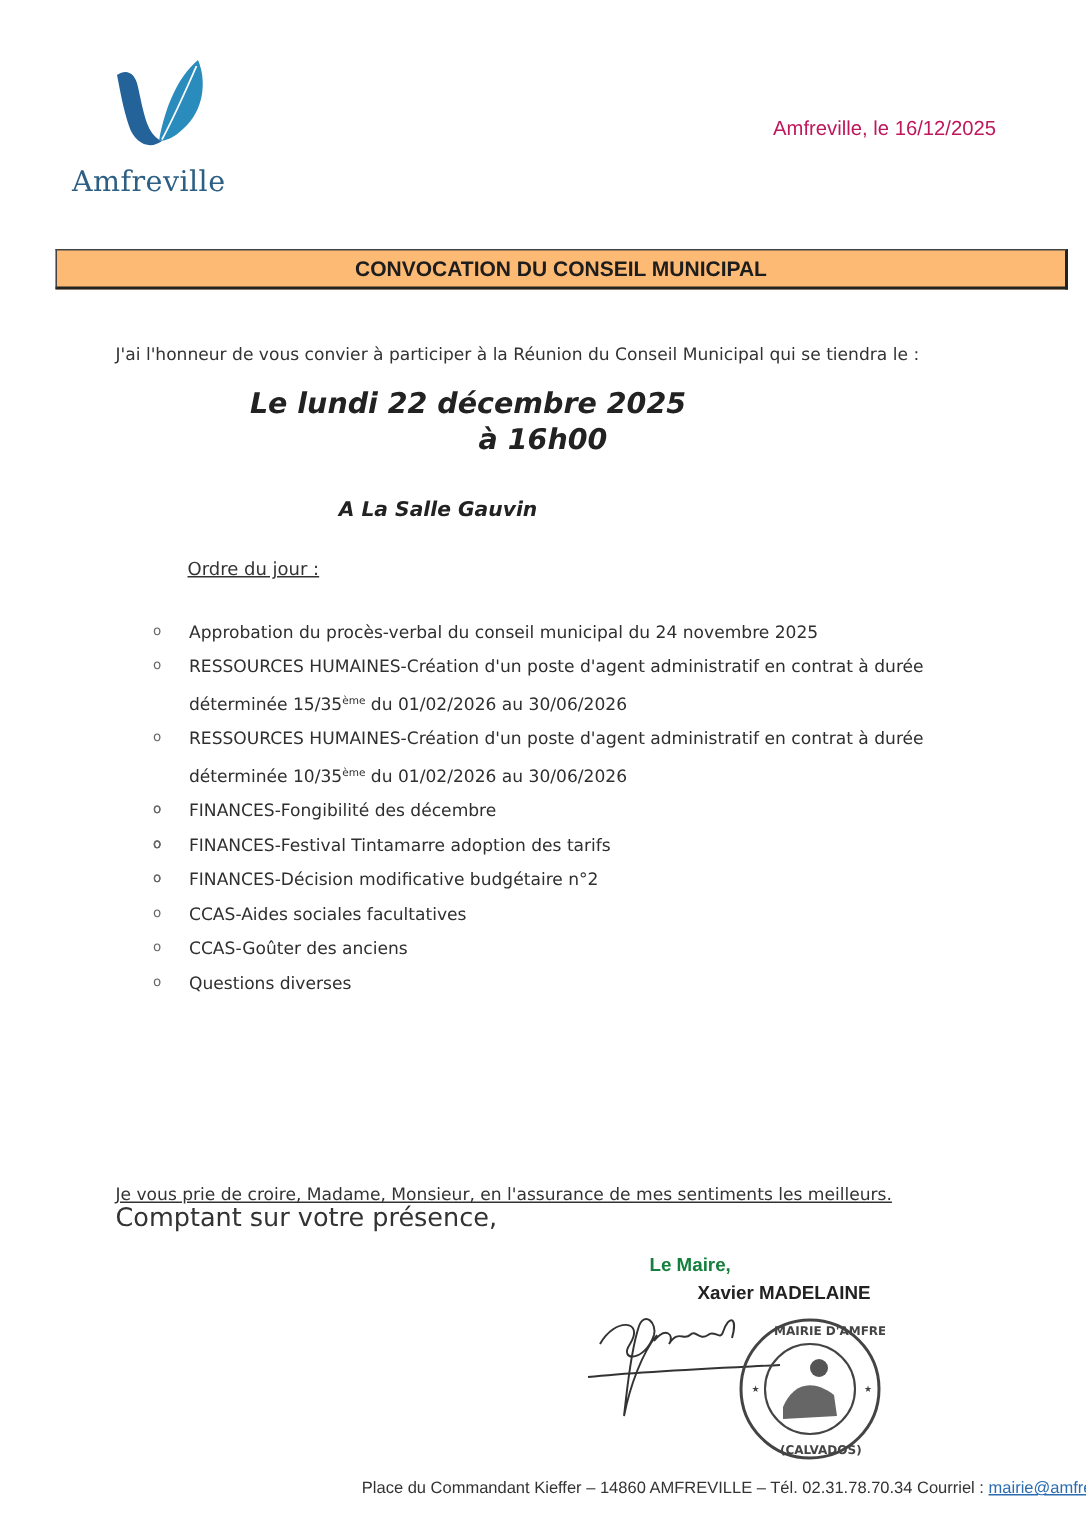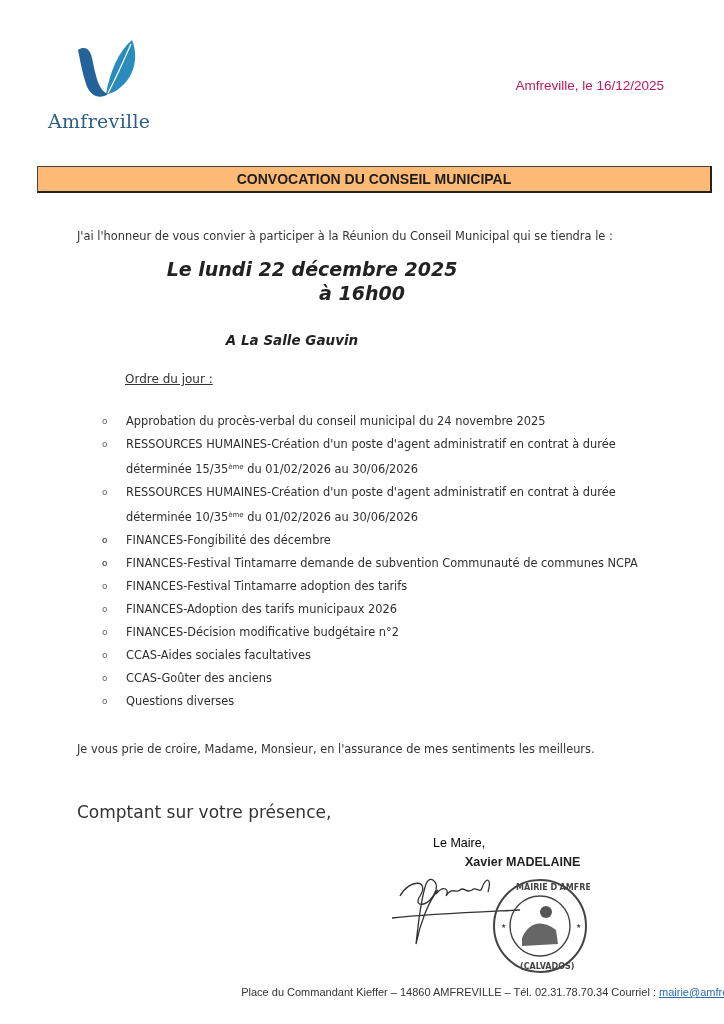--- a/index.html
+++ b/index.html
@@ -47,22 +47,22 @@
   }
   .agenda { position: absolute; left: 100px; top: 410px; width: 600px; margin: 0; padding: 0; list-style: none; }
   .agenda li {
     position: relative; padding-left: 26px; font-size: 11.4px; line-height: 23px; color: #2f2f2f;
   }
   .agenda li .bullet {
     position: absolute; left: 2px; top: 0; font-size: 9px; color: #666;
   }
   sup { font-size: 7px; vertical-align: 4px; }
   .closing1 { position: absolute; left: 77px; top: 802px; font-size: 17px; color: #333; }
-  .closing2 { position: absolute; left: 77px; top: 742px; font-size: 11.4px; color: #333; }
-  .mayor-title { position: absolute; left: 433px; top: 836px; font-family: "Liberation Sans", sans-serif; font-weight: normal; font-size: 12.5px; color: #000000; }
+  .closing2 { position: absolute; left: 77px; top: 789px; font-size: 11.4px; color: #333; text-decoration: underline; }
+  .mayor-title { position: absolute; left: 433px; top: 836px; font-family: "Liberation Sans", sans-serif; font-weight: bold; font-size: 12.5px; color: #15803d; }
   .mayor-name { position: absolute; left: 433px; top: 855px; font-family: "Liberation Sans", sans-serif; font-weight: bold; font-size: 12.5px; color: #222; margin-left: 32px; }
   .signature { position: absolute; left: 390px; top: 868px; width: 200px; height: 110px; }
   .footer {
     position: absolute; left: 13px; width: 724px; text-align: right; top: 986px;
     font-family: "Liberation Sans", sans-serif; font-size: 11px; color: #333; padding-left: 20px;
   }
   .footer a { color: #2b6cb0; text-decoration: underline; }
 </style>
 </head>
 <body>
@@ -90,23 +90,23 @@
 
 <div class="agenda-heading">Ordre du jour :</div>
 
 <ul class="agenda">
   <li><span class="bullet">o</span><span>Approbation du procès-verbal du conseil municipal du 24 novembre 2025</span></li>
   <li><span class="bullet">o</span><span>RESSOURCES HUMAINES-Création d'un poste d'agent administratif en contrat à durée</span><br><span>déterminée 15/35</span><sup>ème</sup><span> du 01/02/2026 au 30/06/2026</span></li>
   <li><span class="bullet">o</span><span>RESSOURCES HUMAINES-Création d'un poste d'agent administratif en contrat à durée</span><br><span>déterminée 10/35</span><sup>ème</sup><span> du 01/02/2026 au 30/06/2026</span></li>
   <li><span class="bullet">o</span></li>
   <li><span class="bullet">o</span><span>FINANCES-Fongibilité des décembre</span></li>
   <li><span class="bullet">o</span></li>
-  <li><span class="bullet">o</span><span>FINANCES-Festival Tintamarre demande de subvention Communauté de communes NCPA</span></li>
+  <li><span class="bullet">o</span></li>
   <li><span class="bullet">o</span><span>FINANCES-Festival Tintamarre adoption des tarifs</span></li>
-  <li><span class="bullet">o</span><span>FINANCES-Adoption des tarifs municipaux 2026</span></li>
+  <li><span class="bullet">o</span></li>
   <li><span class="bullet">o</span><span>FINANCES-Décision modificative budgétaire n°2</span></li>
   <li><span class="bullet">o</span><span>CCAS-Aides sociales facultatives</span></li>
   <li><span class="bullet">o</span><span>CCAS-Goûter des anciens</span></li>
   <li><span class="bullet">o</span><span>Questions diverses</span></li>
 </ul>
 
 <div class="closing1">Comptant sur votre présence,</div>
 <div class="closing2">Je vous prie de croire, Madame, Monsieur, en l'assurance de mes sentiments les meilleurs.</div>
 
 <div class="mayor-title">Le Maire,</div>

